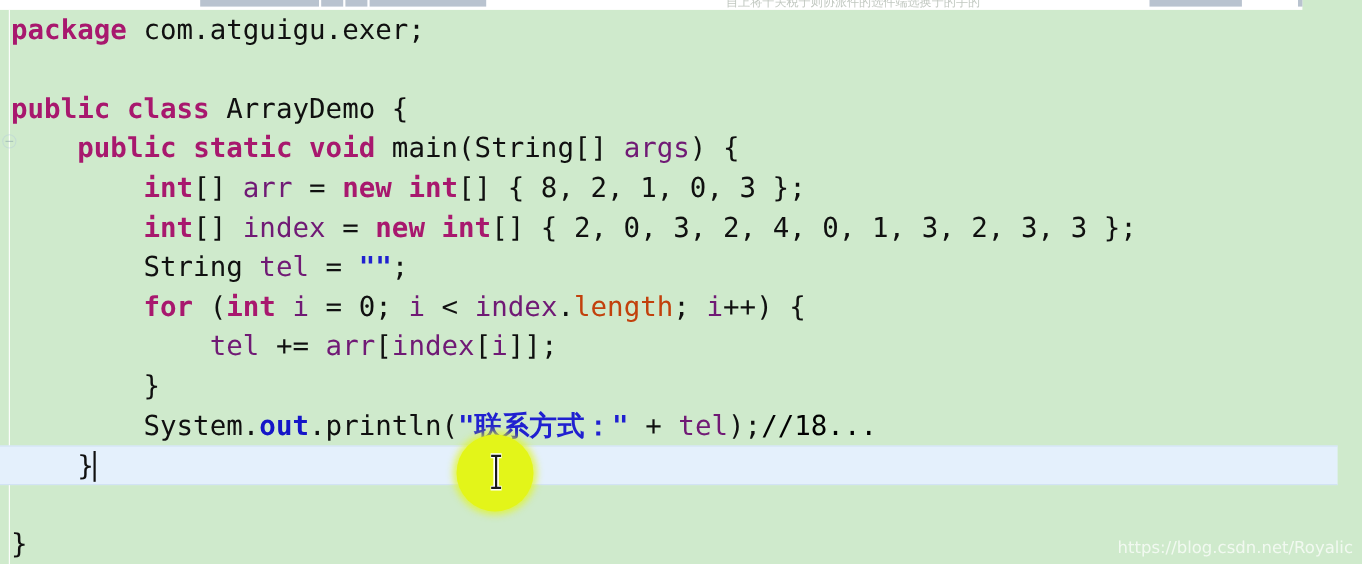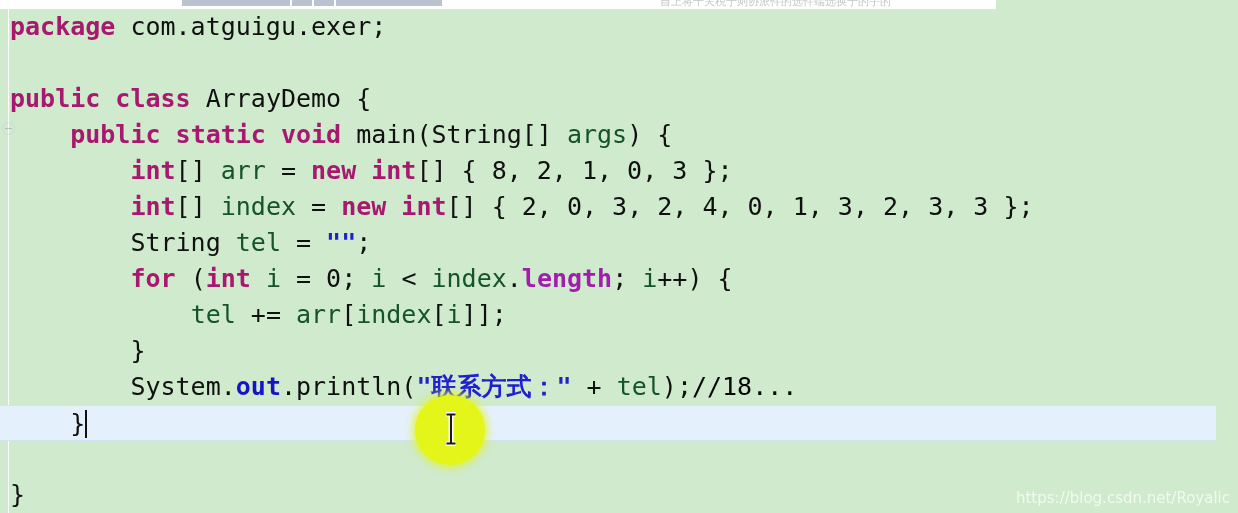--- a/index.html
+++ b/index.html
@@ -14,21 +14,21 @@
     height: 513px;
     overflow: hidden;
     background: #cfeacc;
     font-family: "DejaVu Sans Mono", "Liberation Mono", monospace;
   }
 
   
   .topstrip {
     position: absolute;
     left: 0; top: 0;
-    width: 996px; height: 9px;
+    width: 1184px; height: 9px;
     background: #ffffff;
     overflow: hidden;
   }
   .topstrip .seg {
     position: absolute;
     top: 0;
     height: 6px;
     background: #b9c3cf;
   }
   .topstrip .seg.s1 { left: 182px; width: 108px; }
@@ -93,22 +93,22 @@
   }
   .line.current {
     background: #e4f0fc;
     border-top: 1px solid #d2e3f4;
     border-bottom: 1px solid #d2e3f4;
   }
 
   
   .kw    { color: #a8186e; font-weight: bold; }
   .plain { color: #101010; }
-  .ident { color: #14532d; margin-top: 12px; }
-  .field { color: #a21caf; font-weight: bold; }
+  .ident { color: #701a75; margin-top: 12px; }
+  .field { color: #c2410c; font-weight: normal; }
   .fielditalic { color: #1515c8; font-weight: bold; }
   .str   { color: #2020d0; font-weight: bold; }
   .cmt   { color: #000000; }
 
   
   .caret {
     display: inline-block;
     width: 2px;
     height: 28px;
     background: #101010;

